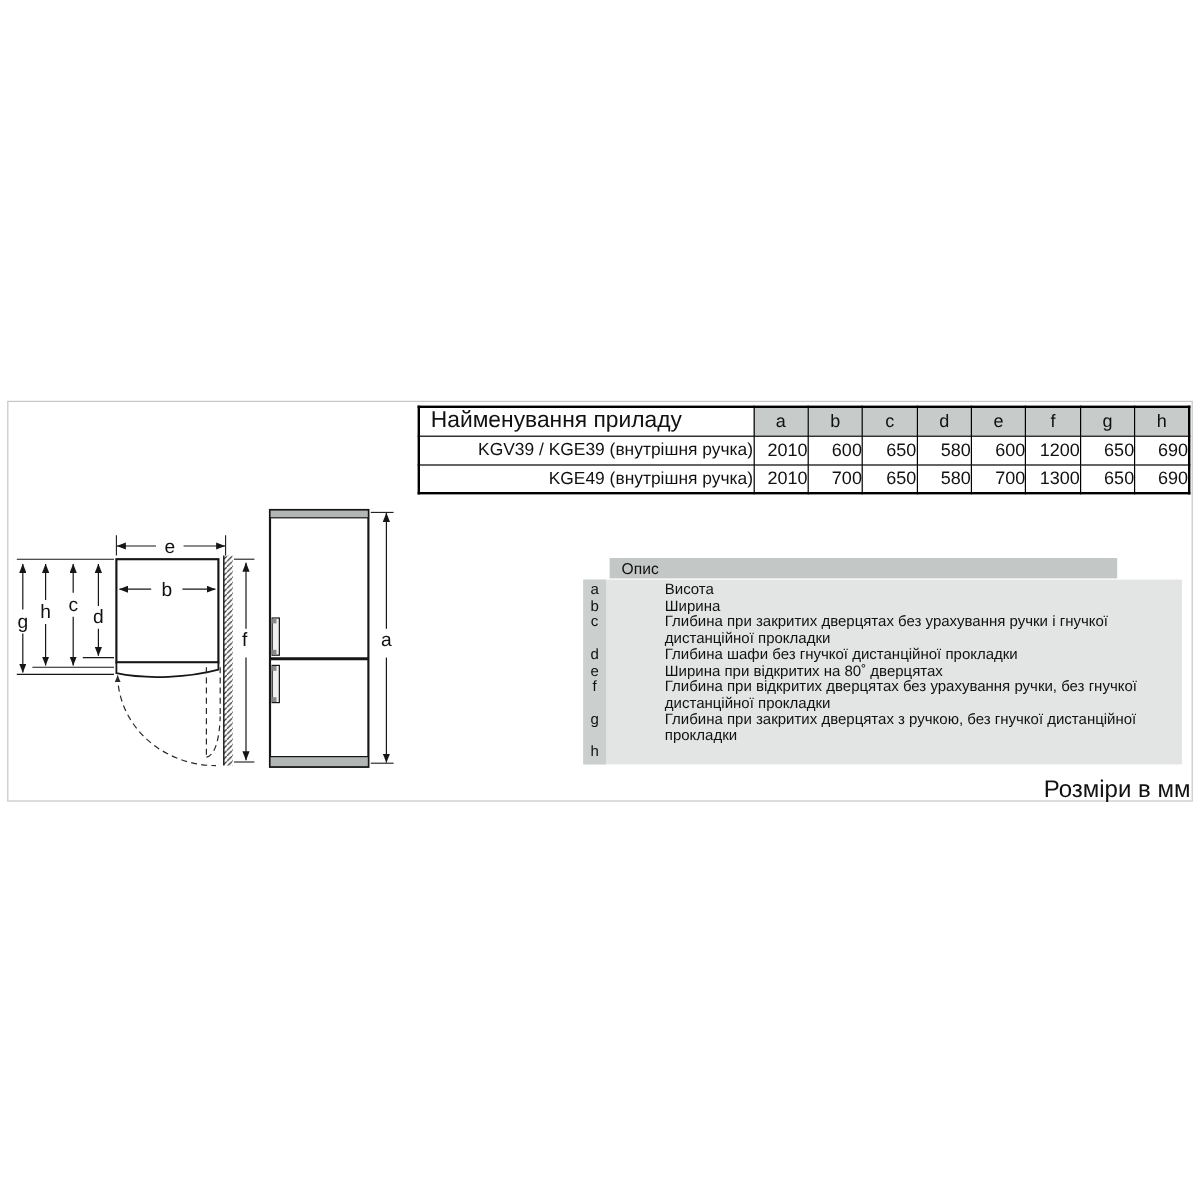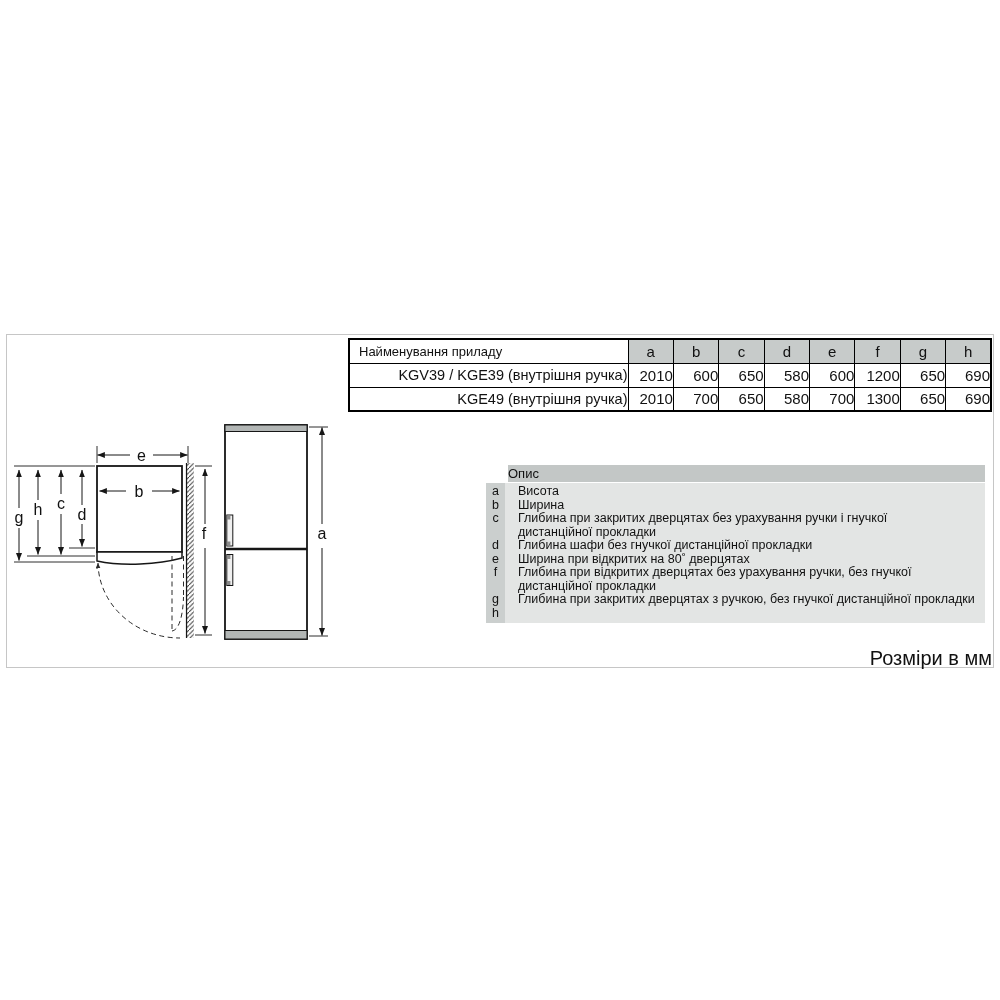--- a/index.html
+++ b/index.html
@@ -14,41 +14,41 @@
   
   table.dims{
     position:absolute;left:348px;top:338px;width:644px;
     border-collapse:collapse;table-layout:fixed;
     border:2px solid #000;
   }
   table.dims th,table.dims td{
     border:1.5px solid #000;height:24px;box-sizing:border-box;
     font-weight:normal;padding:0;
   }
-  table.dims th.name{width:279px;text-align:left;padding-left:9px;font-size:13px;}
+  table.dims th.name{width:279px;text-align:left;padding-left:9px;font-size:19px;}
   table.dims td.name{text-align:right;padding-left:9px;font-size:14.5px;}
   table.dims th.dim{background:var(--header-cell,#c7cbca);text-align:center;font-size:15px;}
   table.dims td.val{text-align:right;font-size:15px;}
   
   .desc-band{
-    position:absolute;left:508px;top:465px;width:477px;height:17px;
+    position:absolute;left:508px;top:465px;width:423px;height:17px;
     background:var(--band,#c3c7c6);display:flex;align-items:center;
-    font-size:13px;padding-left:0;box-sizing:border-box;
+    font-size:13px;padding-left:10px;box-sizing:border-box;
   }
   .legend{
     position:absolute;left:486px;top:483px;width:499px;
     background:var(--legend-body,#e3e5e4);padding:2px 0 3px 0;
   }
   .legend::before{
     content:"";position:absolute;left:0;top:0;bottom:0;width:19px;
     background:var(--key-col,#cbcfce);
   }
   .legend-row{display:flex;position:relative;font-size:12.5px;line-height:13.5px;}
   .legend-key{width:19px;flex:none;text-align:center;}
-  .legend-text{padding-left:13px;padding-right:6px;white-space:pre-line;}
+  .legend-text{padding-left:13px;padding-right:6px;white-space:pre-line;margin-left:36px;}
   
   .units-note{
     position:absolute;right:8px;top:647px;font-size:20px;
   }
   
   svg.diagram{position:absolute;left:0;top:405px;}
   svg.diagram .ln{stroke:#161616;stroke-width:1;fill:none;}
   svg.diagram .thin{stroke:#161616;stroke-width:0.9;fill:none;}
   svg.diagram .outline{stroke:#161616;stroke-width:1.8;fill:#fff;}
   svg.diagram .dash{stroke:#2a2a2a;stroke-width:1;fill:none;stroke-dasharray:5 3.5;}

